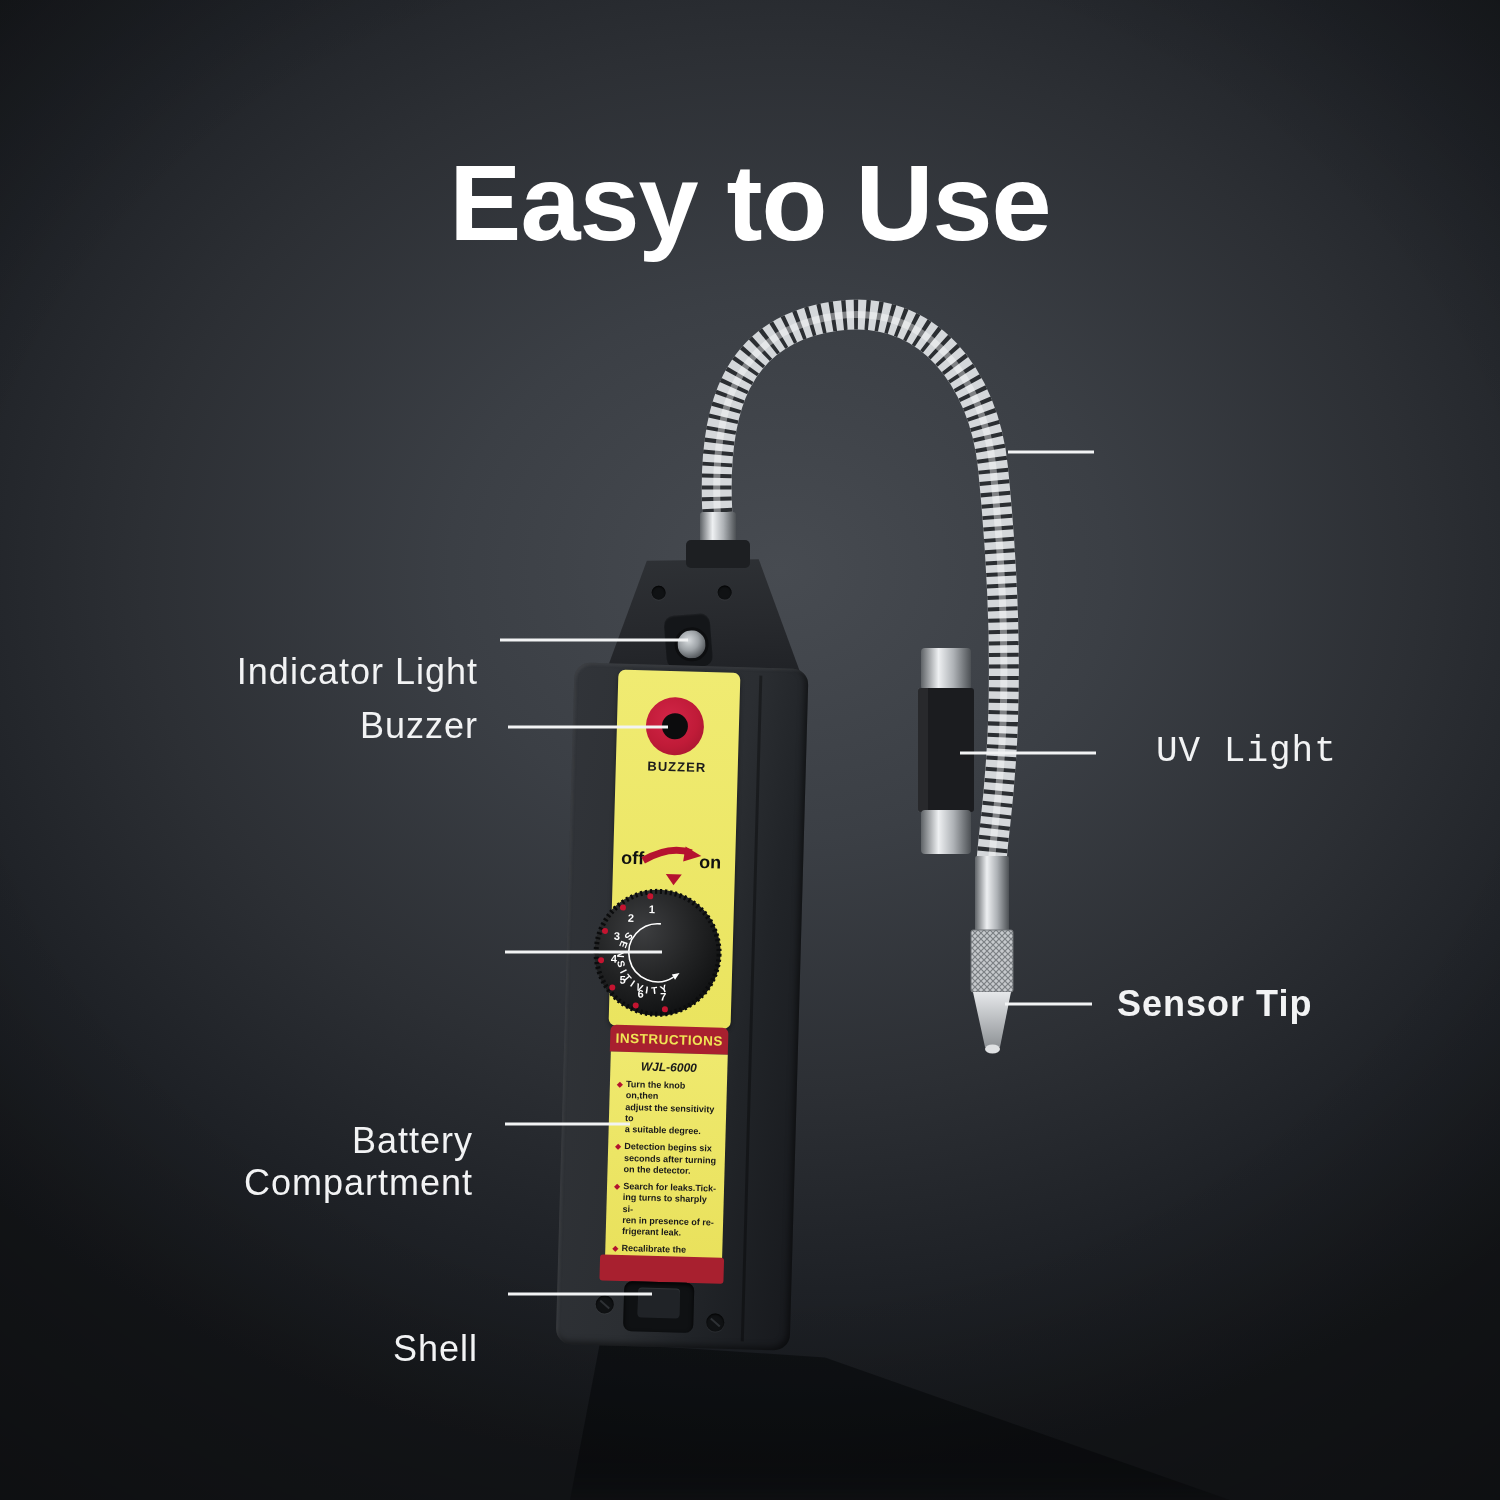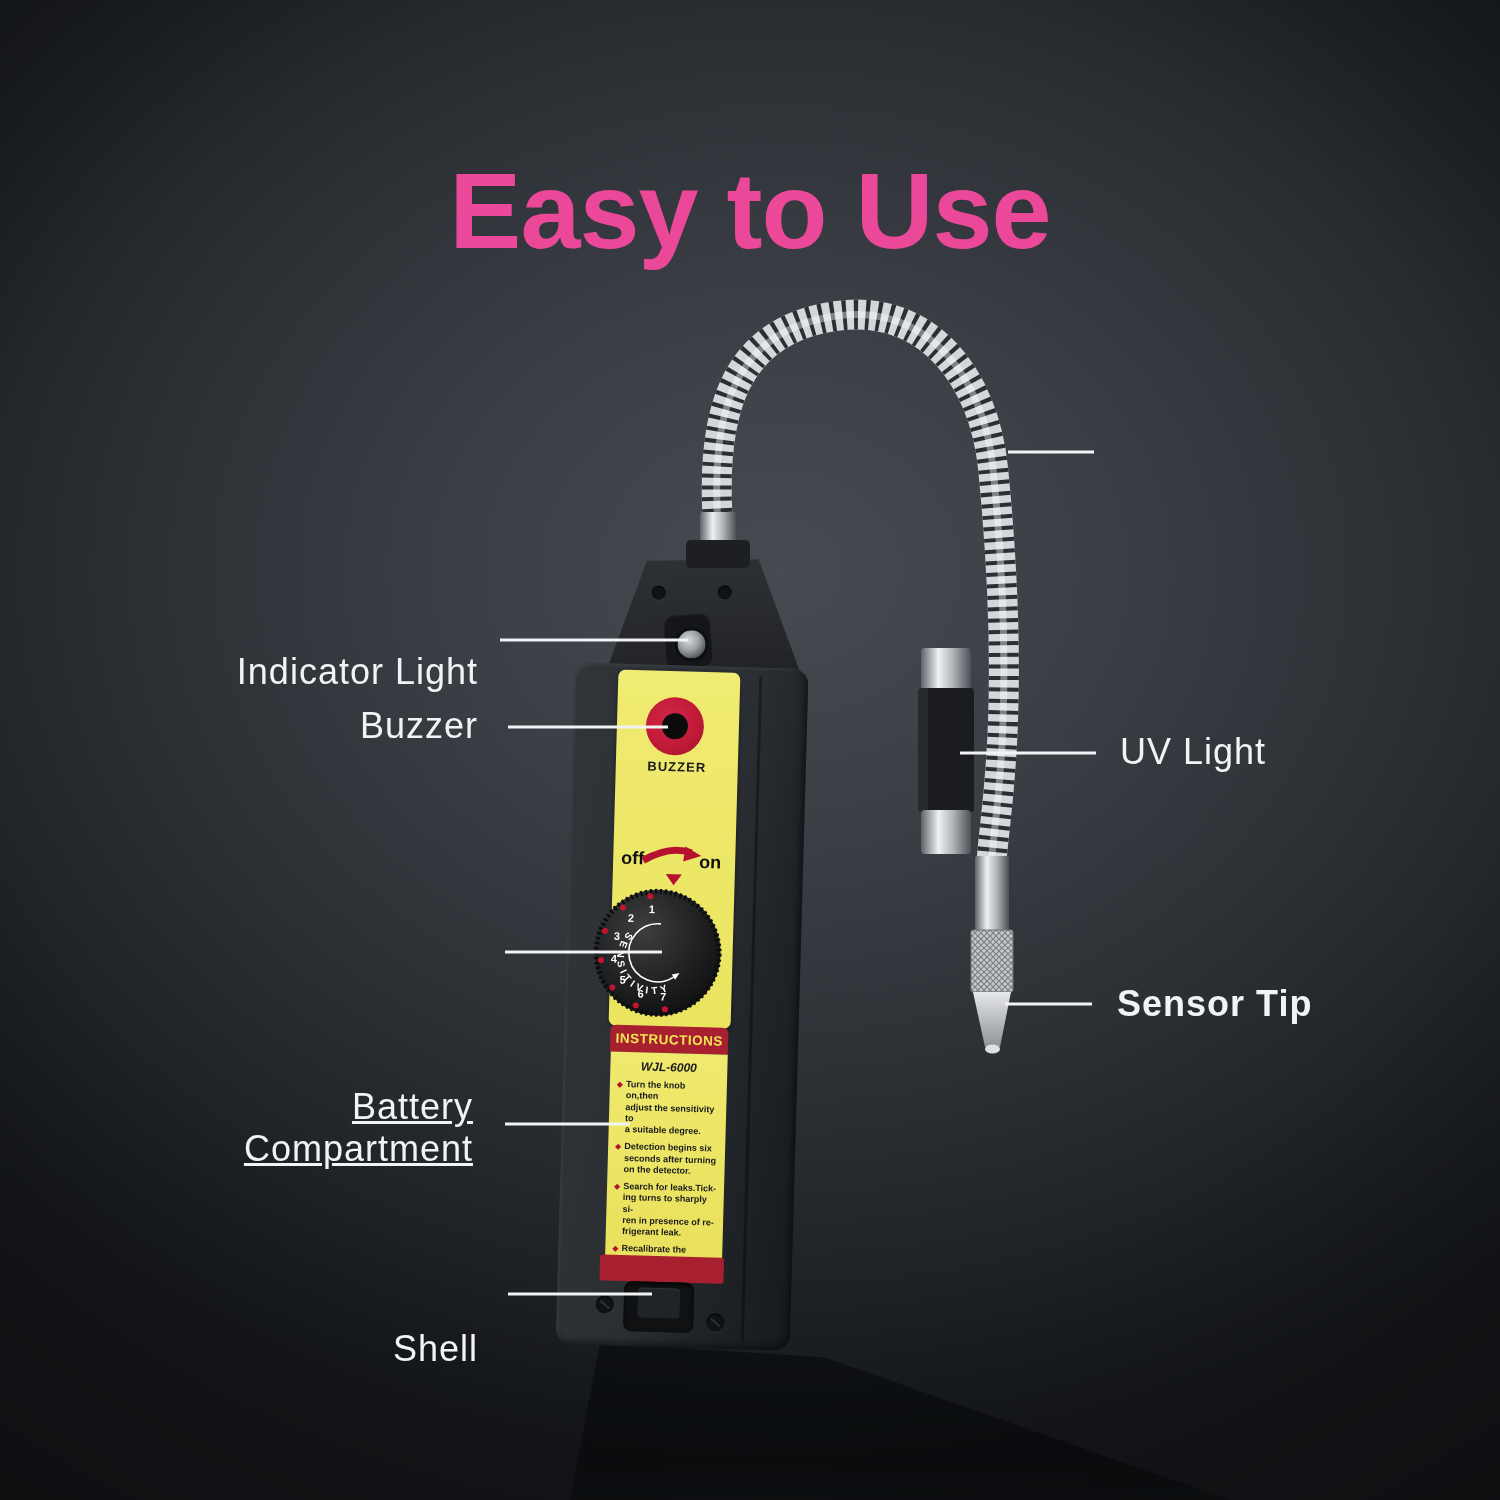--- a/index.html
+++ b/index.html
@@ -8,22 +8,22 @@
   .bg{position:absolute;inset:0;
     background:radial-gradient(ellipse 1100px 900px at 52% 38%,
       #474b51 0%, #3b3f45 30%, #2c2f34 58%, #1e2126 80%, #141619 100%);}
   .vignette{position:absolute;inset:0;pointer-events:none;
     background:radial-gradient(ellipse 1400px 1200px at 50% 42%,
       rgba(0,0,0,0) 55%, rgba(0,0,0,.38) 100%);}
   .shadow-wedge{position:absolute;inset:0;pointer-events:none;
     background:rgba(6,8,10,.55);filter:blur(16px);
     clip-path:polygon(40% 89.5%, 55% 90.5%, 82% 100%, 38% 100%);}
 
-  .title{position:absolute;top:148px;left:0;width:100%;margin:0;text-align:center;
-    font-size:108px;font-weight:bold;letter-spacing:-1px;color:#ec4899;}
+  .title{position:absolute;top:140px;left:0;width:100%;margin:0;text-align:center;
+    font-size:108px;font-weight:bold;letter-spacing:-1px;color:#ffffff;}
 
   
   .device{position:absolute;left:540px;top:505px;width:330px;height:850px;
     transform:rotate(1.6deg);transform-origin:165px 40px;}
   .device-top{position:absolute;left:60px;top:48px;width:215px;height:118px;
     background:linear-gradient(175deg,#2f3236 0%,#27292d 60%,#202226 100%);
     clip-path:polygon(22% 8%, 74% 4%, 95% 100%, 5% 100%);}
   .screw{position:absolute;border-radius:50%;background:#101214;
     box-shadow:inset 0 1px 2px rgba(0,0,0,.9), 0 1px 1px rgba(255,255,255,.06);}
   .screw.s1{left:53px;top:34px;width:14px;height:14px;}
@@ -83,24 +83,24 @@
 
   
   .overlay{position:absolute;left:0;top:0;width:1500px;height:1500px;}
 
   
   .lbl{position:absolute;color:#F2F3F4;font-size:36px;letter-spacing:1px;line-height:42px;white-space:pre-line;}
   .lbl.right-align{text-align:right;}
   .lbl-indicator{right:1022px;top:615px;margin-top:36px;}
   .lbl-buzzer{right:1022px;top:705px;}
   .lbl-power{right:1022px;top:886px;}
-  .lbl-battery{right:1027px;top:1086px;text-decoration:underline;}
+  .lbl-battery{right:1027px;top:1120px;}
   .lbl-shell{right:1022px;top:1328px;}
   .lbl-probe{left:1117px;top:431px;}
-  .lbl-uv{left:1120px;top:731px;}
+  .lbl-uv{left:1156px;top:731px;font-family:Liberation Mono, monospace;}
   .lbl-sensor{left:1117px;top:983px;font-weight:bold;}
 </style>
 </head>
 <body>
 
 <div class="stage">
   <div class="bg"></div>
   <div class="shadow-wedge"></div>
   <div class="vignette"></div>
 

